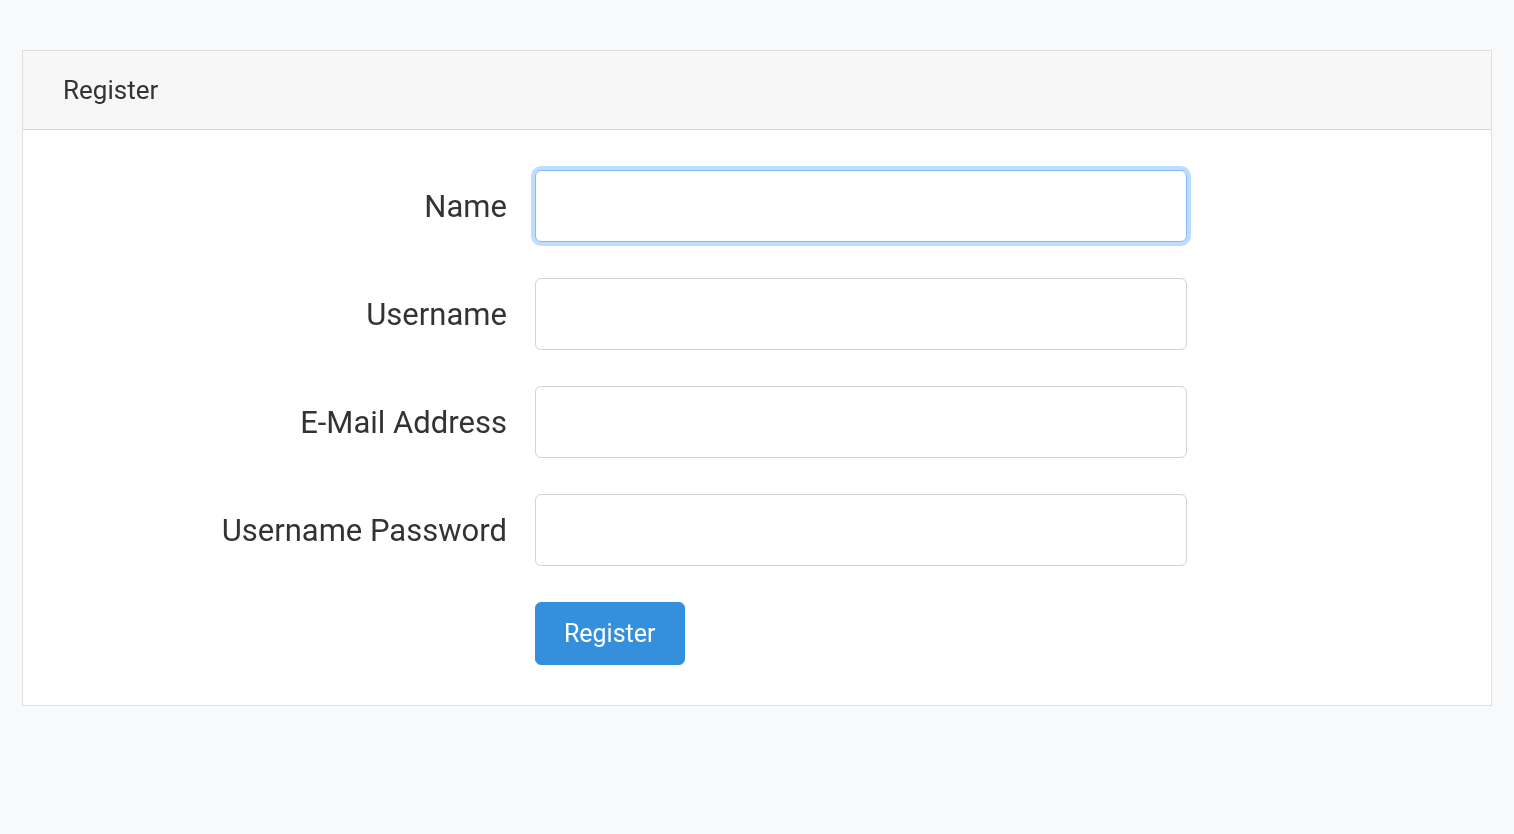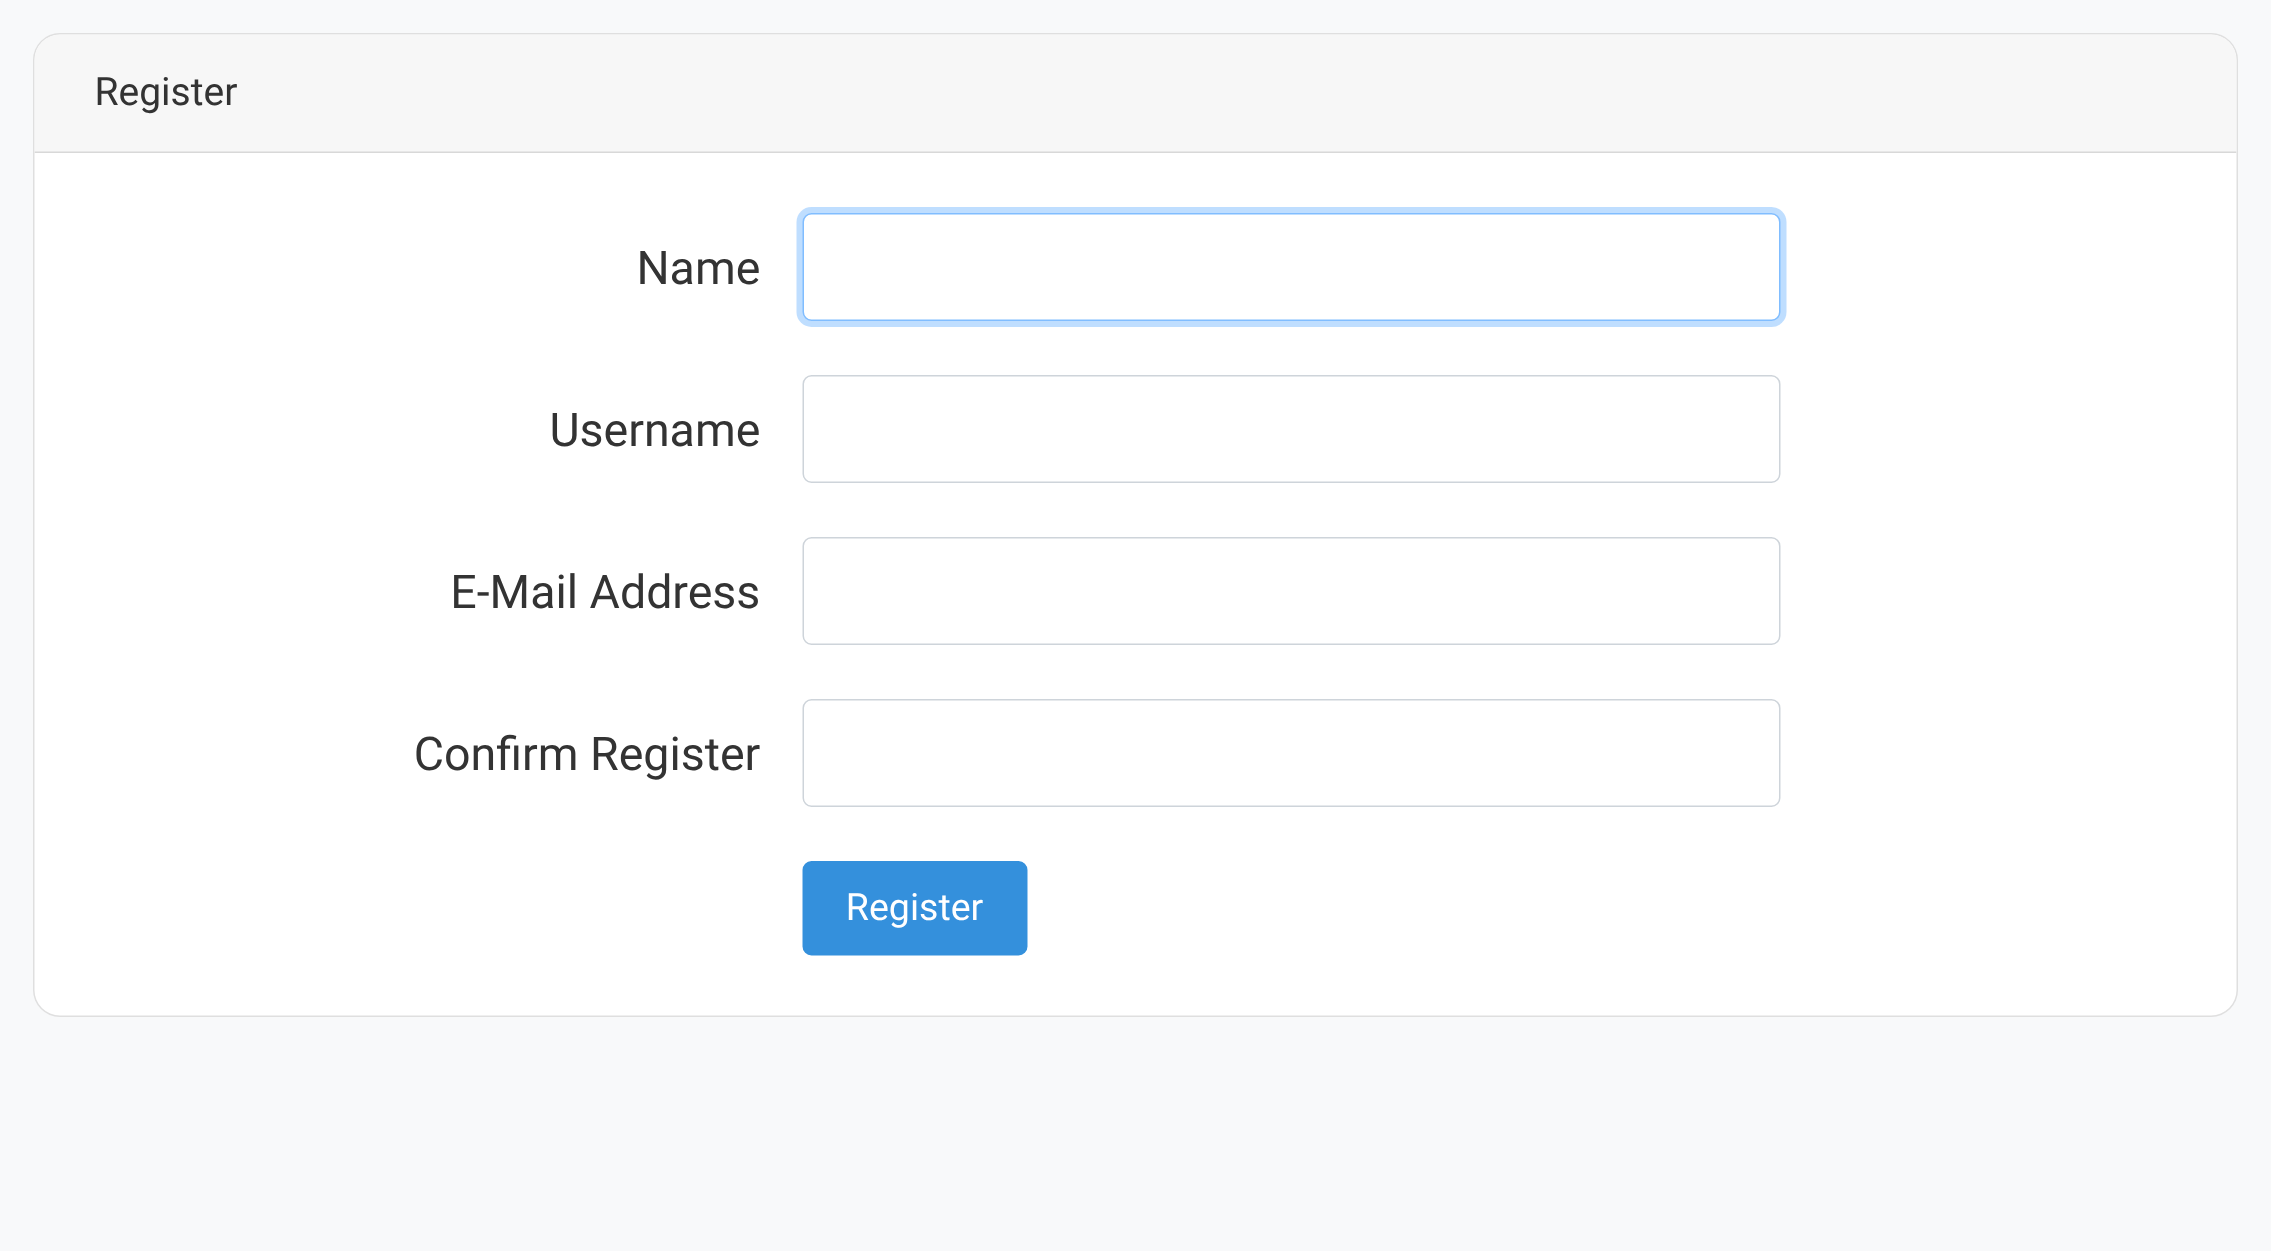--- a/index.html
+++ b/index.html
@@ -12,22 +12,23 @@
       font-family: -apple-system, BlinkMacSystemFont, "Segoe UI", Roboto, "Helvetica Neue", Arial, sans-serif;
       background-color: #f8f9fa;
       color: #212529;
       font-size: 16px;
       padding: 22px;
     }
     
     .card {
       background-color: #ffffff;
       border: 1px solid rgba(0,0,0,0.125);
-      border-radius: 18px;
+      border-radius: 0;
       overflow: hidden;
+      margin-top: 28px;
     }
     
     .card-header {
       background-color: #f7f7f7;
       border-bottom: 1px solid rgba(0,0,0,0.125);
       padding: 24px 40px;
       font-size: 26px;
       color: #333;
     }
     
@@ -119,21 +120,21 @@
 
     <div class="form-row">
       <label class="form-label">E-Mail Address</label>
       <div class="form-input-wrapper">
         <input type="email" class="form-control" value="" style="">
       </div>
     </div>
 
 
     <div class="form-row">
-      <label class="form-label">Confirm Register</label>
+      <label class="form-label">Username Password</label>
       <div class="form-input-wrapper">
         <input type="password" class="form-control" value="" style="">
       </div>
     </div>
 
     <div class="button-row">
       <div class="button-offset"></div>
       <button type="submit" class="btn-primary">Register</button>
     </div>
 

